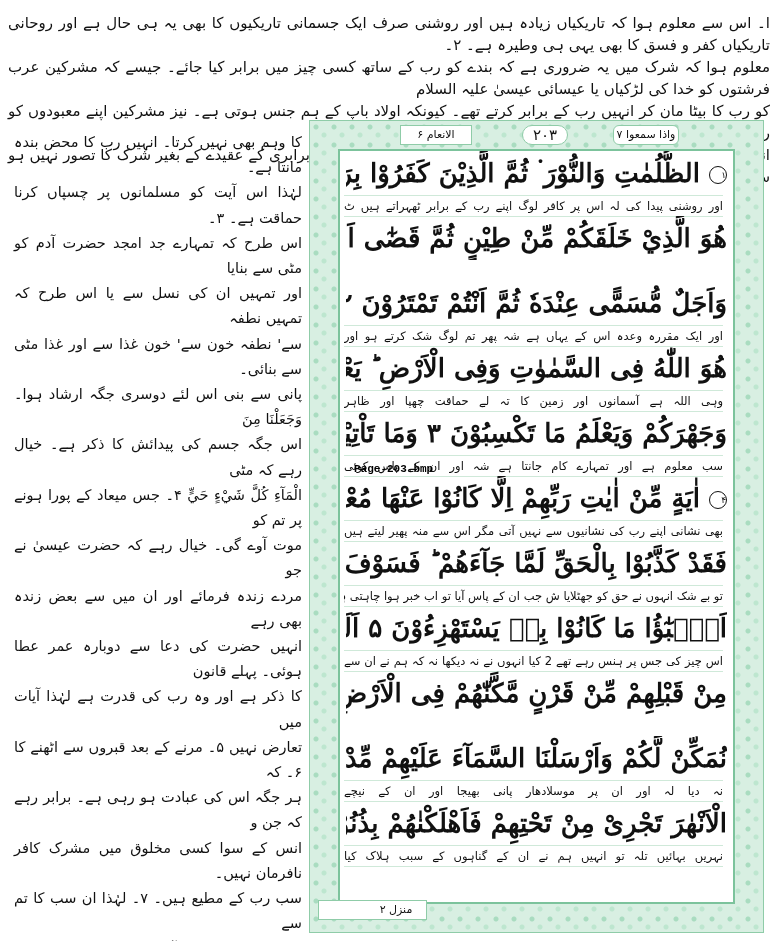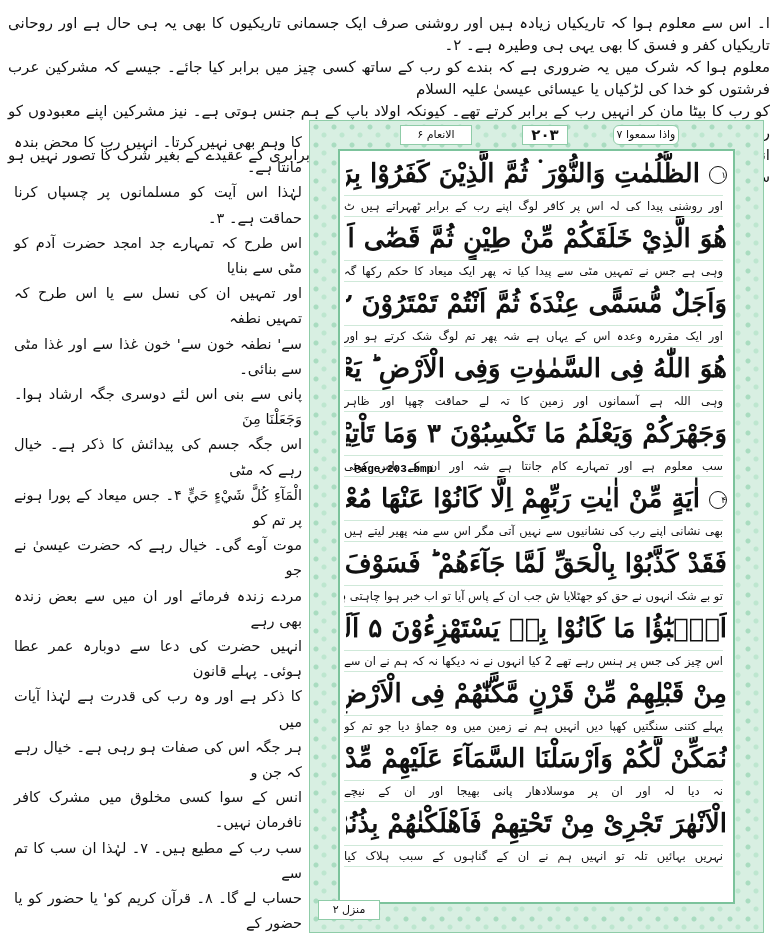--- a/index.html
+++ b/index.html
@@ -7,26 +7,26 @@
   .top-note{position:absolute;left:8px;top:12px;width:762px;direction:rtl;text-align:justify;font-size:15px;line-height:22px;}
   .top-note p{margin:0;}
   .left-col{position:absolute;left:14px;top:130px;width:288px;direction:rtl;text-align:justify;font-size:14.5px;line-height:25.2px;}
   .left-col p{margin:0;}
   .frame{position:absolute;left:309px;top:120px;width:455px;height:813px;background:#d8efe2;border:1px solid #8fcca8;box-sizing:border-box;
     background-image:radial-gradient(circle at 6px 6px,#a9dcc0 2px,transparent 3px),radial-gradient(circle at 14px 14px,#bde6cf 2px,transparent 3px);
     background-size:18px 18px;}
   .frame-inner{position:absolute;left:28px;top:28px;right:28px;bottom:28px;background:#ffffff;border:2px solid #7cc39c;box-sizing:border-box;}
   .hdr-box{position:absolute;top:4px;height:18px;background:#fff;border:1px solid #8fcca8;font-size:11px;line-height:18px;text-align:center;direction:rtl;}
   .hdr-left{left:90px;width:70px;}
-  .hdr-mid{left:212px;width:44px;font-size:15px;font-weight:bold;}
+  .hdr-mid{left:212px;width:44px;font-size:15px;font-weight:normal;border-radius:10px;}
   .hdr-right{left:303px;width:64px;border-radius:6px;}
   .verse{position:absolute;left:6px;right:6px;direction:rtl;text-align:justify;text-align-last:justify;font-family:"DejaVu Serif",serif;font-size:26px;font-weight:bold;line-height:44px;height:44px;white-space:nowrap;overflow:hidden;}
   .trans{position:absolute;left:4px;right:10px;height:20px;background:#fff;border-top:1px solid #cfe9d9;border-bottom:1px solid #cfe9d9;direction:rtl;text-align:justify;text-align-last:justify;font-size:11.5px;line-height:20px;white-space:nowrap;overflow:hidden;}
   .ayah-mark{display:inline-block;width:16px;height:16px;border:1.5px solid #111;border-radius:50%;font-size:9px;line-height:16px;text-align:center;vertical-align:middle;font-weight:normal;font-family:"DejaVu Sans",sans-serif;}
-  .manzil{position:absolute;left:318px;top:900px;width:60px;height:18px;background:#fff;border:1px solid #8fcca8;font-size:11px;line-height:18px;text-align:center;direction:rtl;}
+  .manzil{position:absolute;left:318px;top:900px;width:60px;height:18px;background:#fff;border:1px solid #8fcca8;font-size:11px;line-height:18px;text-align:center;direction:rtl;padding-left:47px;}
   .file-label{position:absolute;left:354px;top:463px;font-family:Liberation Mono, monospace;font-size:11px;font-weight:bold;color:#000;}
 </style>
 </head>
 <body>
 
 <div class="top-note">
   <p>ا۔ اس سے معلوم ہوا کہ تاریکیاں زیادہ ہیں اور روشنی صرف ایک جسمانی تاریکیوں کا بھی یہ ہی حال ہے اور روحانی تاریکیاں کفر و فسق کا بھی یہی ہی وطیرہ ہے۔ ۲۔</p>
   <p>معلوم ہوا کہ شرک میں یہ ضروری ہے کہ بندے کو رب کے ساتھ کسی چیز میں برابر کیا جائے۔ جیسے کہ مشرکین عرب فرشتوں کو خدا کی لڑکیاں یا عیسائی عیسیٰ علیہ السلام</p>
   <p>کو رب کا بیٹا مان کر انہیں رب کے برابر کرتے تھے۔ کیونکہ اولاد باپ کے ہم جنس ہوتی ہے۔ نیز مشرکین اپنے معبودوں کو رب کا بندہ مان کر بھی بعض صفات میں</p>
   <p>انہیں رب کے برابر مانتے تھے کہ فرشتوں کو اللہ کی بیٹیاں کہتے تھے۔ اس برابری کے عقیدے کے بغیر شرک کا تصور نہیں ہو سکتا۔ مومن اپنے نبی ولی کے لئے برابری</p>
@@ -38,59 +38,58 @@
   <p>اس طرح کہ تمہارے جد امجد حضرت آدم کو مٹی سے بنایا</p>
   <p>اور تمہیں ان کی نسل سے یا اس طرح کہ تمہیں نطفہ</p>
   <p>سے' نطفہ خون سے' خون غذا سے اور غذا مٹی سے بنائی۔</p>
   <p>پانی سے بنی اس لئے دوسری جگہ ارشاد ہوا۔ وَجَعَلْنَا مِنَ</p>
   <p>اس جگہ جسم کی پیدائش کا ذکر ہے۔ خیال رہے کہ مٹی</p>
   <p>الْمَآءِ كُلَّ شَيْءٍ حَيٍّ ۴۔ جس میعاد کے پورا ہونے پر تم کو</p>
   <p>موت آوے گی۔ خیال رہے کہ حضرت عیسیٰ نے جو</p>
   <p>مردے زندہ فرمائے اور ان میں سے بعض زندہ بھی رہے</p>
   <p>انہیں حضرت کی دعا سے دوبارہ عمر عطا ہوئی۔ پہلے قانون</p>
   <p>کا ذکر ہے اور وہ رب کی قدرت ہے لہٰذا آیات میں</p>
-  <p>ہر جگہ اس کی صفات ہو رہی ہے۔ خیال رہے کہ جن و</p>
+  <p>تعارض نہیں ۵۔ مرنے کے بعد قبروں سے اٹھنے کا ۶۔ کہ</p>
+  <p>ہر جگہ اس کی عبادت ہو رہی ہے۔ برابر رہے کہ جن و</p>
   <p>انس کے سوا کسی مخلوق میں مشرک کافر نافرمان نہیں۔</p>
   <p>سب رب کے مطیع ہیں۔ ۷۔ لہٰذا ان سب کا تم سے</p>
   <p>حساب لے گا۔ ۸۔ قرآن کریم کو' یا حضور کو یا حضور کے</p>
 
 </div>
 
 <div class="frame">
   <div class="hdr-box hdr-left">الانعام ۶</div>
   <div class="hdr-box hdr-mid">۲۰۳</div>
   <div class="hdr-box hdr-right">واذا سمعوا ۷</div>
 
   <div class="frame-inner">
     <div class="verse" style="top:0px"><span class="ayah-mark">۱</span> <span>الظُّلُمٰتِ وَالنُّوْرَ ۬ ثُمَّ الَّذِيْنَ كَفَرُوْا بِرَبِّهِمْ يَعْدِلُوْنَ</span></div>
     <div class="trans" style="top:44px">اور روشنی پیدا کی لہ اس پر کافر لوگ اپنے رب کے برابر ٹھہراتے ہیں ٹ</div>
 
     <div class="verse" style="top:65px">هُوَ الَّذِيْ خَلَقَكُمْ مِّنْ طِيْنٍ ثُمَّ قَضٰٓى اَجَلًا ؕ</div>
-    <div class="trans" style="top:109px">وہی ہے جس نے تمہیں مٹی سے پیدا کیا تہ پھر ایک میعاد کا حکم رکھا گہ</div>
 
     <div class="verse" style="top:130px">وَاَجَلٌ مُّسَمًّى عِنْدَهٗ ثُمَّ اَنْتُمْ تَمْتَرُوْنَ ۲ وَ</div>
     <div class="trans" style="top:174px">اور ایک مقررہ وعدہ اس کے یہاں ہے شہ پھر تم لوگ شک کرتے ہو اور</div>
 
     <div class="verse" style="top:195px">هُوَ اللّٰهُ فِى السَّمٰوٰتِ وَفِى الْاَرْضِ ؕ يَعْلَمُ سِرَّكُمْ</div>
     <div class="trans" style="top:239px">وہی اللہ ہے آسمانوں اور زمین کا تہ لے حماقت چھپا اور ظاہر</div>
 
     <div class="verse" style="top:260px">وَجَهْرَكُمْ وَيَعْلَمُ مَا تَكْسِبُوْنَ ۳ وَمَا تَاْتِيْهِمْ مِّنْ</div>
     <div class="trans" style="top:304px">سب معلوم ہے اور تمہارے کام جانتا ہے شہ اور ان کے پاس کوئی</div>
 
     <div class="verse" style="top:325px"><span class="ayah-mark">۴</span> <span>اٰيَةٍ مِّنْ اٰيٰتِ رَبِّهِمْ اِلَّا كَانُوْا عَنْهَا مُعْرِضِيْنَ</span></div>
     <div class="trans" style="top:369px">بھی نشانی اپنے رب کی نشانیوں سے نہیں آتی مگر اس سے منہ پھیر لیتے ہیں</div>
 
     <div class="verse" style="top:390px">فَقَدْ كَذَّبُوْا بِالْحَقِّ لَمَّا جَآءَهُمْ ؕ فَسَوْفَ يَاْتِيْهِمْ</div>
     <div class="trans" style="top:434px">تو بے شک انہوں نے حق کو جھٹلایا ش جب ان کے پاس آیا تو اب خبر ہوا چاہتی ہے</div>
 
     <div class="verse" style="top:455px">اَنْۢبٰٓؤُا مَا كَانُوْا بِهٖ يَسْتَهْزِءُوْنَ ۵ اَلَمْ يَرَوْا كَمْ اَهْلَكْنَا</div>
     <div class="trans" style="top:499px">اس چیز کی جس پر ہنس رہے تھے 2 کیا انہوں نے نہ دیکھا نہ کہ ہم نے ان سے</div>
 
     <div class="verse" style="top:520px">مِنْ قَبْلِهِمْ مِّنْ قَرْنٍ مَّكَّنّٰهُمْ فِى الْاَرْضِ مَا لَمْ</div>
-    <div class="trans" style="top:564px">پہلے کتنی سنگتیں کھپا دیں انہیں ہم نے زمین میں وہ جماؤ دیا جو تم کو</div>
 
     <div class="verse" style="top:585px">نُمَكِّنْ لَّكُمْ وَاَرْسَلْنَا السَّمَآءَ عَلَيْهِمْ مِّدْرَارًا ۪ وَّجَعَلْنَا</div>
     <div class="trans" style="top:629px">نہ دیا لہ اور ان پر موسلادھار پانی بھیجا اور ان کے نیچے</div>
 
     <div class="verse" style="top:650px">الْاَنْهٰرَ تَجْرِىْ مِنْ تَحْتِهِمْ فَاَهْلَكْنٰهُمْ بِذُنُوْبِهِمْ</div>
     <div class="trans" style="top:694px">نہریں بہائیں تلہ تو انہیں ہم نے ان کے گناہوں کے سبب ہلاک کیا</div>
   </div>
 </div>
 
 <div class="manzil">منزل ۲</div>

